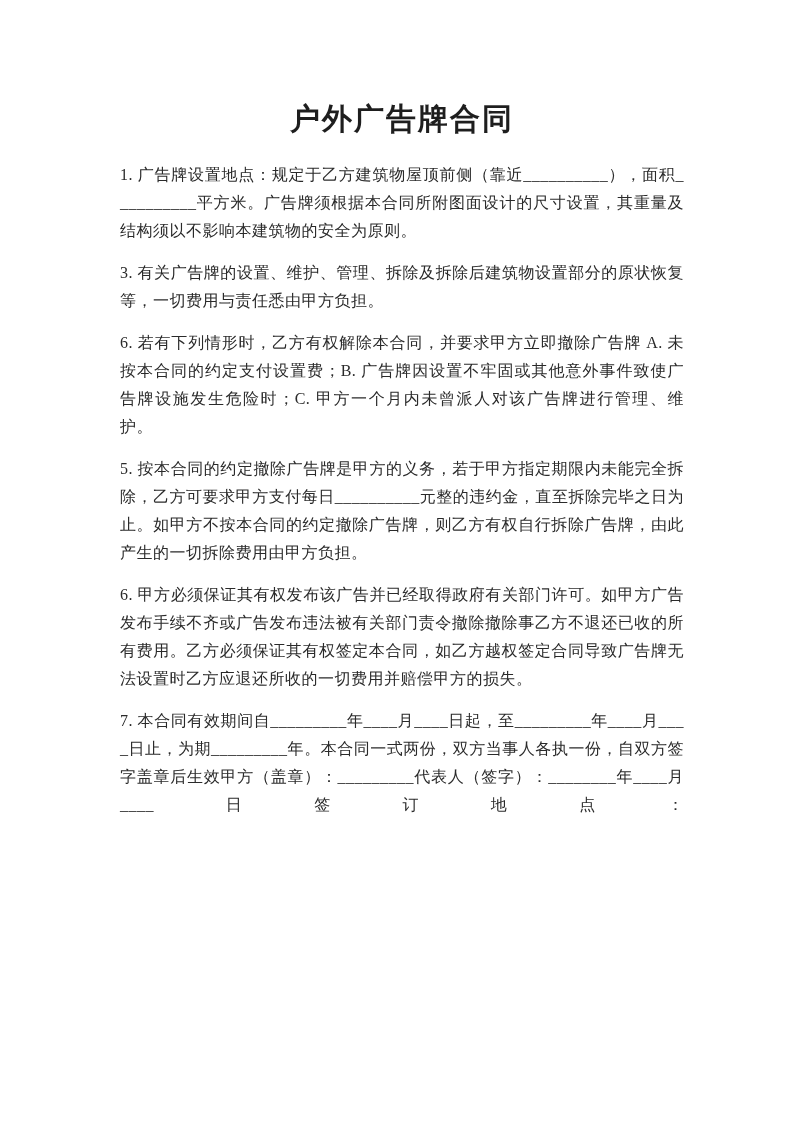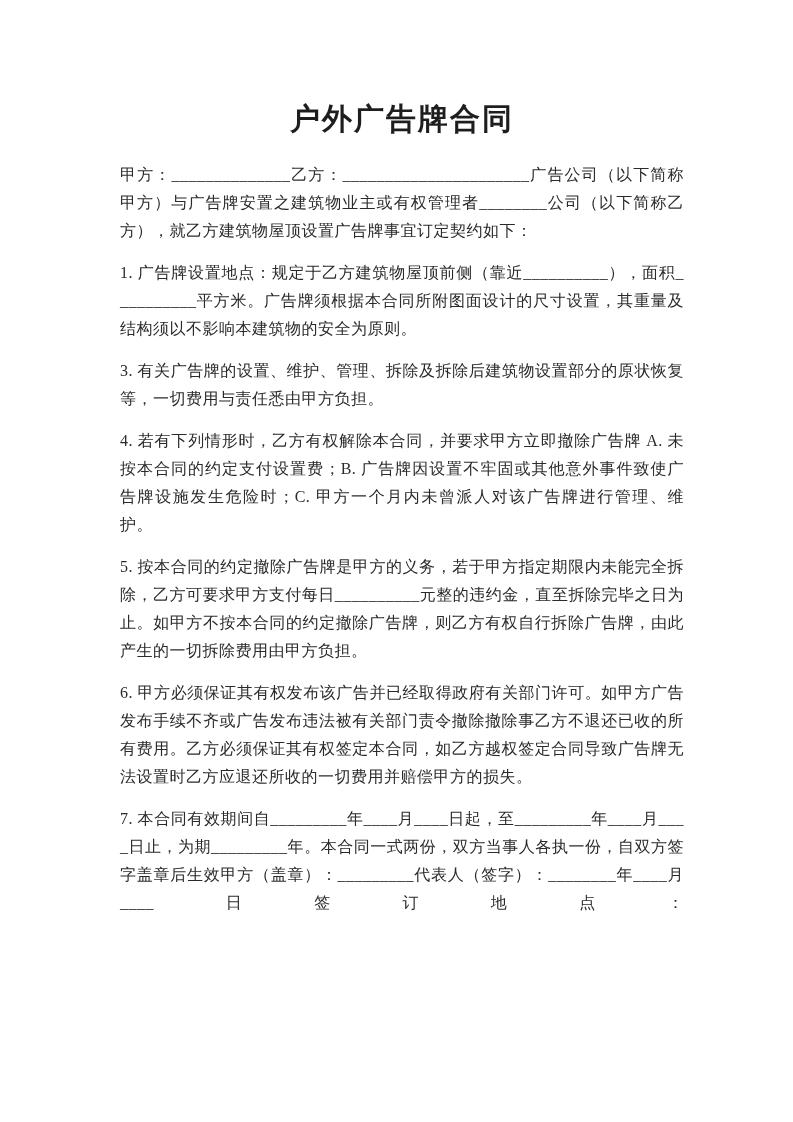--- a/index.html
+++ b/index.html
@@ -40,27 +40,26 @@
   .para.justify-last {
     text-align-last: justify;
   }
 </style>
 </head>
 <body>
 
 <div class="page">
   <h1 class="doc-title">户外广告牌合同</h1>
 
-  <p class="para">甲方：______________乙方：______________________广告公司（以下简称甲方）与广告牌安置之建筑物业主或有权管理者________公司（以下简称乙方），就乙方建筑物屋顶设置广告牌事宜订定契约如下：</p>
 
   <p class="para">1. 广告牌设置地点：规定于乙方建筑物屋顶前侧（靠近__________），面积__________平方米。广告牌须根据本合同所附图面设计的尺寸设置，其重量及结构须以不影响本建筑物的安全为原则。</p>
 
 
   <p class="para">3. 有关广告牌的设置、维护、管理、拆除及拆除后建筑物设置部分的原状恢复等，一切费用与责任悉由甲方负担。</p>
 
-  <p class="para">4. 若有下列情形时，乙方有权解除本合同，并要求甲方立即撤除广告牌 A. 未按本合同的约定支付设置费；B. 广告牌因设置不牢固或其他意外事件致使广告牌设施发生危险时；C. 甲方一个月内未曾派人对该广告牌进行管理、维护。</p>
+  <p class="para">6. 若有下列情形时，乙方有权解除本合同，并要求甲方立即撤除广告牌 A. 未按本合同的约定支付设置费；B. 广告牌因设置不牢固或其他意外事件致使广告牌设施发生危险时；C. 甲方一个月内未曾派人对该广告牌进行管理、维护。</p>
 
   <p class="para">5. 按本合同的约定撤除广告牌是甲方的义务，若于甲方指定期限内未能完全拆除，乙方可要求甲方支付每日__________元整的违约金，直至拆除完毕之日为止。如甲方不按本合同的约定撤除广告牌，则乙方有权自行拆除广告牌，由此产生的一切拆除费用由甲方负担。</p>
 
   <p class="para">6. 甲方必须保证其有权发布该广告并已经取得政府有关部门许可。如甲方广告发布手续不齐或广告发布违法被有关部门责令撤除撤除事乙方不退还已收的所有费用。乙方必须保证其有权签定本合同，如乙方越权签定合同导致广告牌无法设置时乙方应退还所收的一切费用并赔偿甲方的损失。</p>
 
   <p class="para justify-last">7. 本合同有效期间自_________年____月____日起，至_________年____月____日止，为期_________年。本合同一式两份，双方当事人各执一份，自双方签字盖章后生效甲方（盖章）：_________代表人（签字）：________年____月____日签订地点：</p>
 </div>
 
 </body></html>

